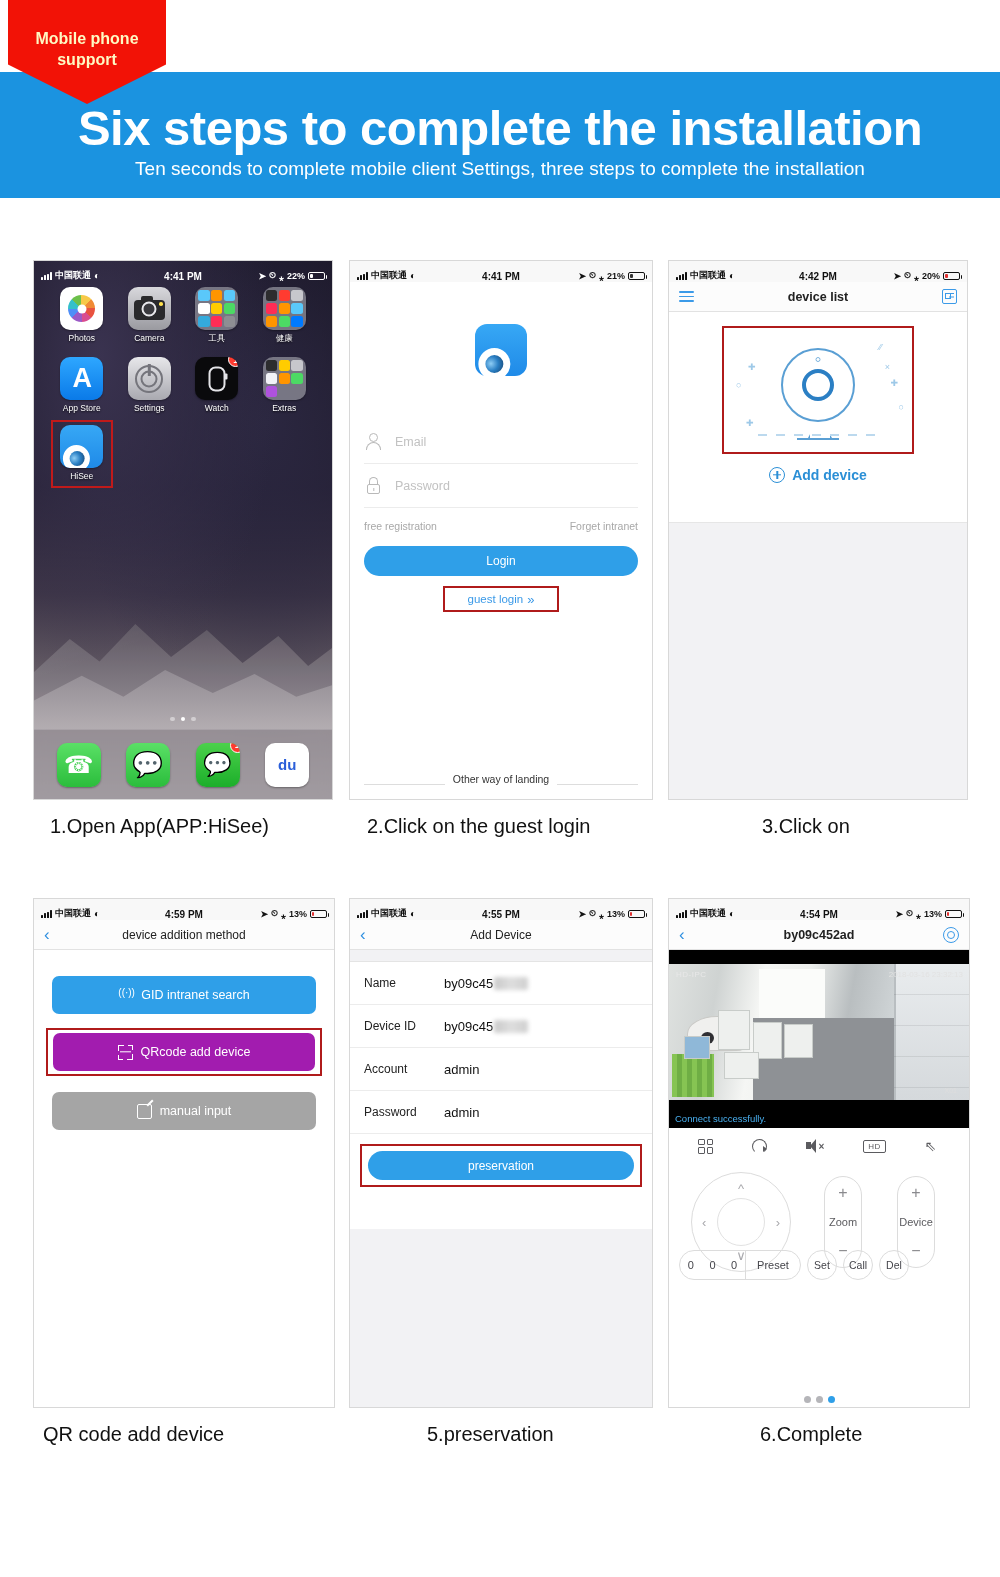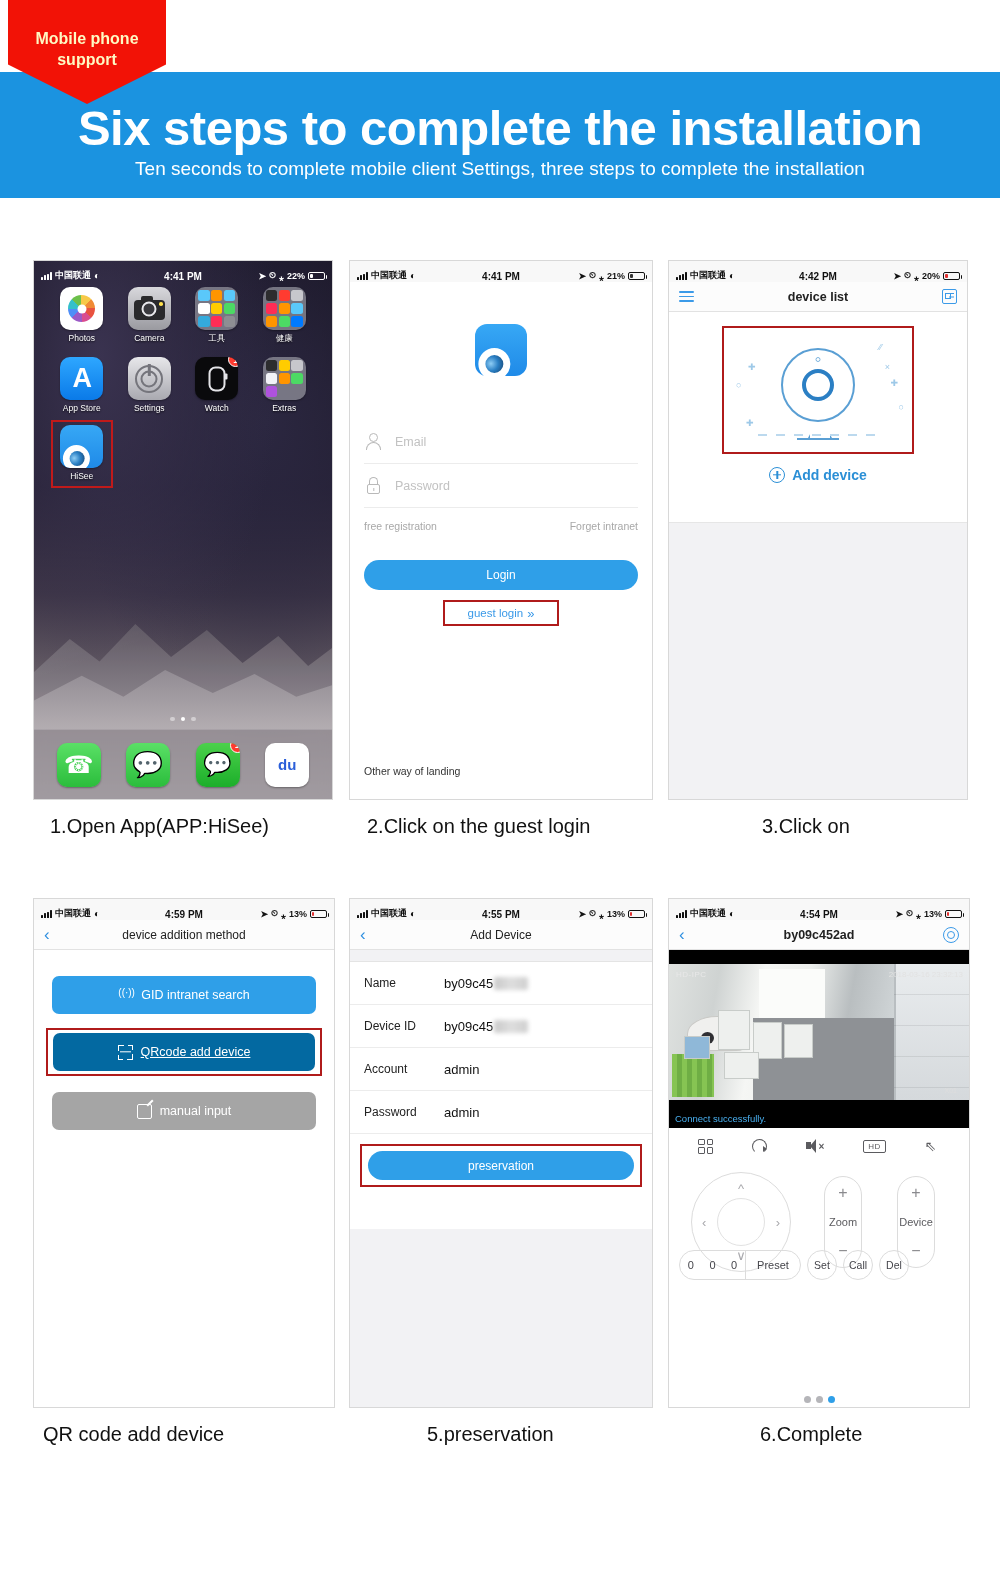--- a/index.html
+++ b/index.html
@@ -239,35 +239,35 @@
     border:1.4px solid #b9b9b9; border-radius:2px; }
   .lock-b::after{content:'';position:absolute;left:50%;top:3px;width:1.4px;height:3px;background:#b9b9b9;transform:translateX(-50%);}
   .lock-sh { position:absolute; left:5px; top:1px; width:9px;height:7px;
     border:1.4px solid #b9b9b9; border-bottom:none; border-radius:5px 5px 0 0; }
   .fld-ph { color:#c2c2c2; font-size:12.5px; }
   .row-links {
     margin:12px 14px 0; display:flex; justify-content:space-between;
     font-size:10.5px; color:#a8a8a8;
   }
   .btn-login {
-    margin:28px 14px 0; height:30px; border-radius:15px;
+    margin:14px 14px 0; height:30px; border-radius:15px;
     background:#2f9fe8; color:#fff; font-size:12px;
     display:flex; align-items:center; justify-content:center;
   }
   .guest-wrap {
     margin:10px auto 0; width:116px; height:26px; border:2px solid #b01b1b;
     display:flex; align-items:center; justify-content:center; gap:4px;
     background:#fff;
   }
   .guest-lbl { color:#3b9ae8; font-size:11.5px; }
   .guest-chev { color:#3b9ae8; font-size:13px; }
   .other-way {
     position:absolute; left:14px; right:14px; bottom:58px;
-    display:flex; align-items:flex-start; gap:8px;
-    font-size:10.5px; color:#333; white-space:nowrap;flex-direction:column;
+    display:flex; align-items:flex-end; gap:8px;
+    font-size:10.5px; color:#333; white-space:nowrap;
   }
   .other-way .ln { flex:1; height:1px; background:#ddd; }
   .watermark {
     position:absolute; left:0; right:0; bottom:14px; text-align:center;
     font-size:29px; font-weight:bold; color:rgba(230,90,80,.13);
     letter-spacing:2px; pointer-events:none; z-index:0;
   }
 
   
   .dl-body { background:#fff; height:100%; position:relative; }
@@ -298,21 +298,21 @@
   .plus-c::before{content:'';position:absolute;left:50%;top:50%;width:1.4px;height:8px;background:#2b8fd6;transform:translate(-50%,-50%);}
   .dl-rest { position:absolute; left:0; right:0; top:196px; bottom:0; background:#f2f2f4; border-top:1px solid #e6e6e6; }
 
   
   .dam-body { background:#fff; height:100%; position:relative; }
   .big-btn {
     margin:0 18px; height:38px; border-radius:7px; display:flex; align-items:center;
     justify-content:center; gap:8px; color:#fff; font-size:12.5px;
   }
   .bb-blue { background:#2f9fe8; }
-  .bb-green { background:#0369a1;text-decoration:underline; }
+  .bb-green { background:#a21caf; }
   .bb-gray { background:#a5a5a5; }
   .redbox { border:2.5px solid #b01b1b; margin:0 12px; padding:3px 5px; }
   .redbox .big-btn { margin:0; }
   .ico-wifi { width:15px;height:13px; position:relative; }
   .ico-wifi::after { content:'((·))'; position:absolute; left:0; top:-2px; font-size:10px; color:#fff; }
   .ico-qr { width:15px;height:15px; position:relative; }
   .ico-qr::before, .ico-qr::after { content:''; position:absolute; width:5px;height:5px; }
   .ico-qr::before { left:0;top:0; border-left:1.5px solid #fff; border-top:1.5px solid #fff;
     box-shadow: 10px 0 0 -1.5px transparent; }
   .ico-qr::after { right:0;bottom:0; border-right:1.5px solid #fff; border-bottom:1.5px solid #fff; }

